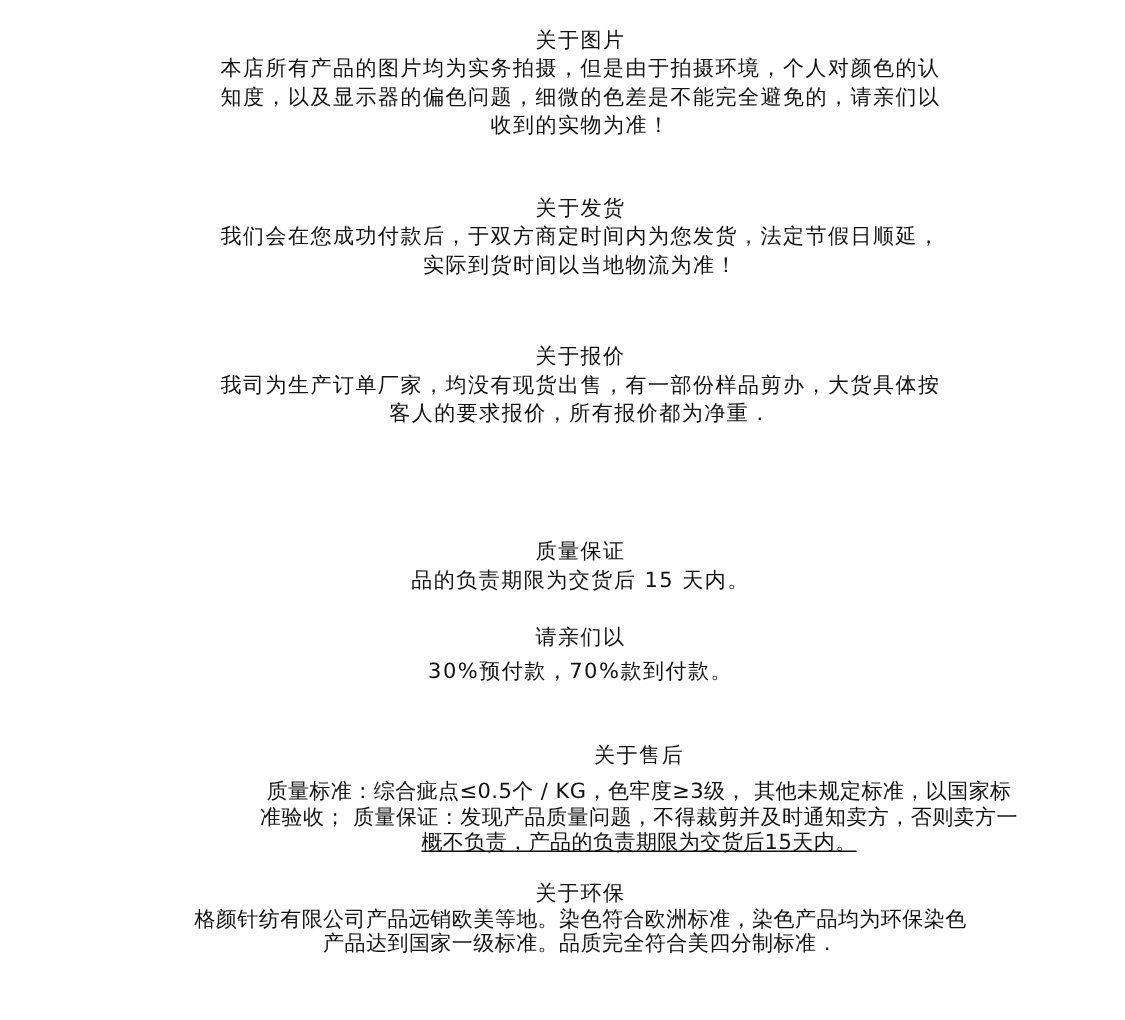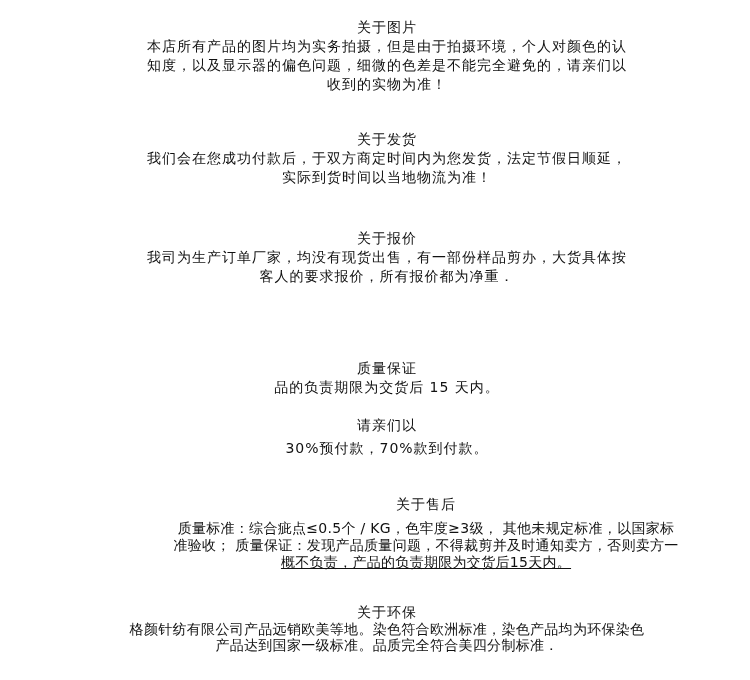--- a/index.html
+++ b/index.html
@@ -42,17 +42,17 @@
   <p class="line" style="margin-top:4px;">30%预付款，70%款到付款。</p>
 </div>
 
 <div class="sec s6" style="top:494px; left:65px;margin-left:36px;">
   <p class="title">关于售后</p>
   <p class="line" style="margin-top:6px;line-height:17px;">质量标准：综合疵点≤0.5个 / KG，色牢度≥3级， 其他未规定标准，以国家标</p>
   <p class="line" style="line-height:17px;">准验收； 质量保证：发现产品质量问题，不得裁剪并及时通知卖方，否则卖方一</p>
   <p class="line" style="line-height:17px;text-decoration:underline;">概不负责，产品的负责期限为交货后15天内。</p>
 </div>
 
-<div class="sec s7" style="top:588px;margin-top:16px;">
+<div class="sec s7" style="top:588px;">
   <p class="title" style="line-height:17px;">关于环保</p>
   <p class="line" style="line-height:17px;">格颜针纺有限公司产品远销欧美等地。染色符合欧洲标准，染色产品均为环保染色</p>
   <p class="line" style="line-height:17px;font-family:Liberation Mono, monospace;">产品达到国家一级标准。品质完全符合美四分制标准．</p>
 </div>
 
 </body></html>

